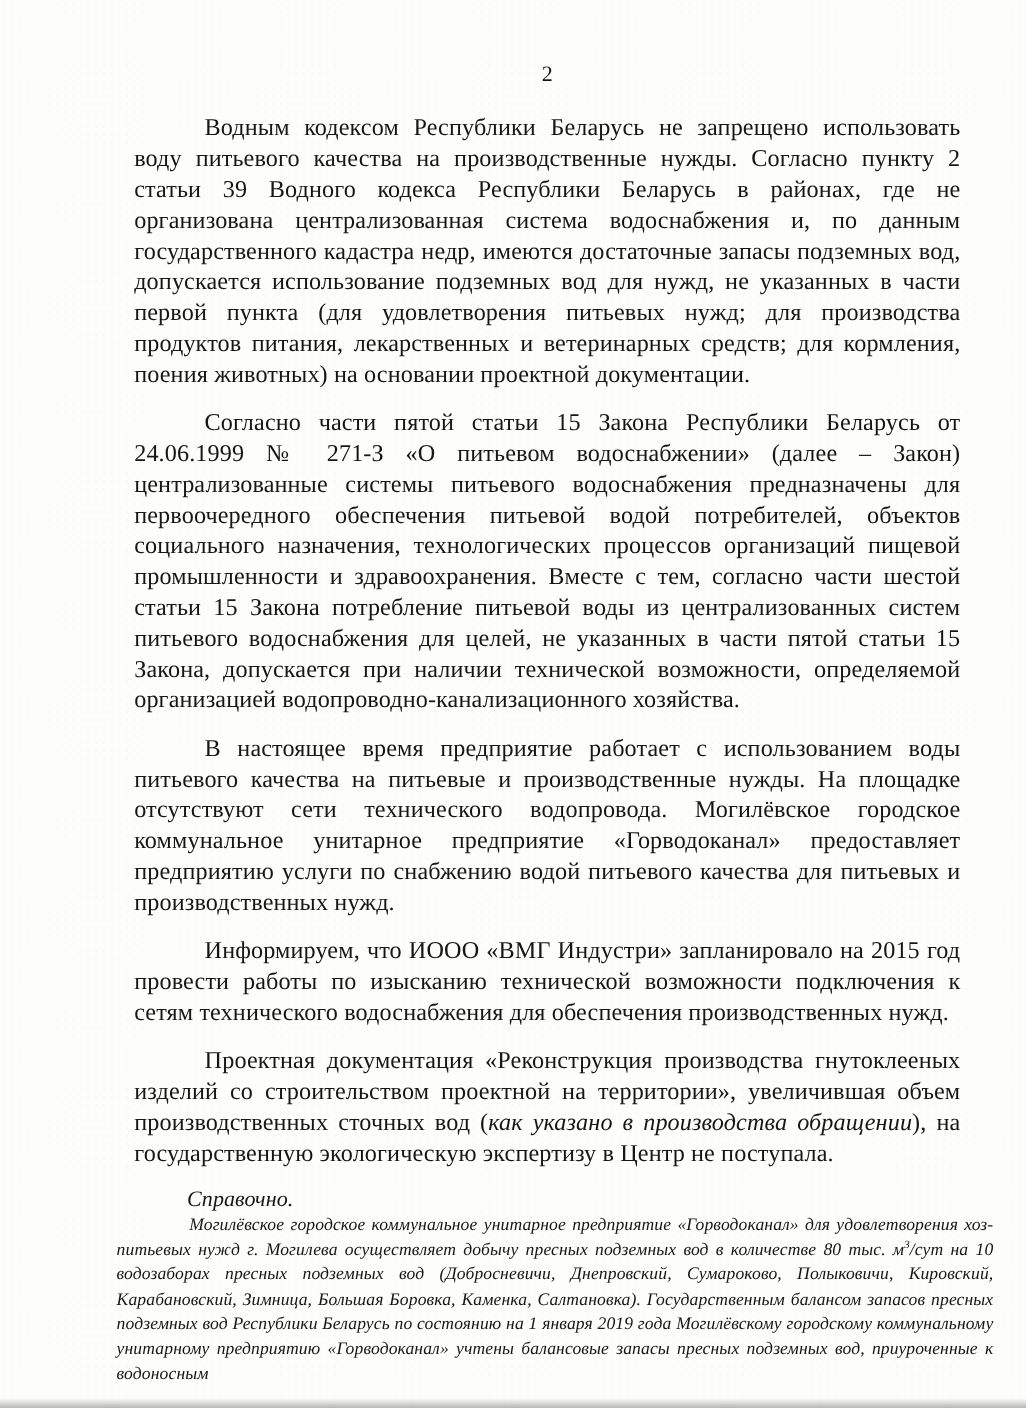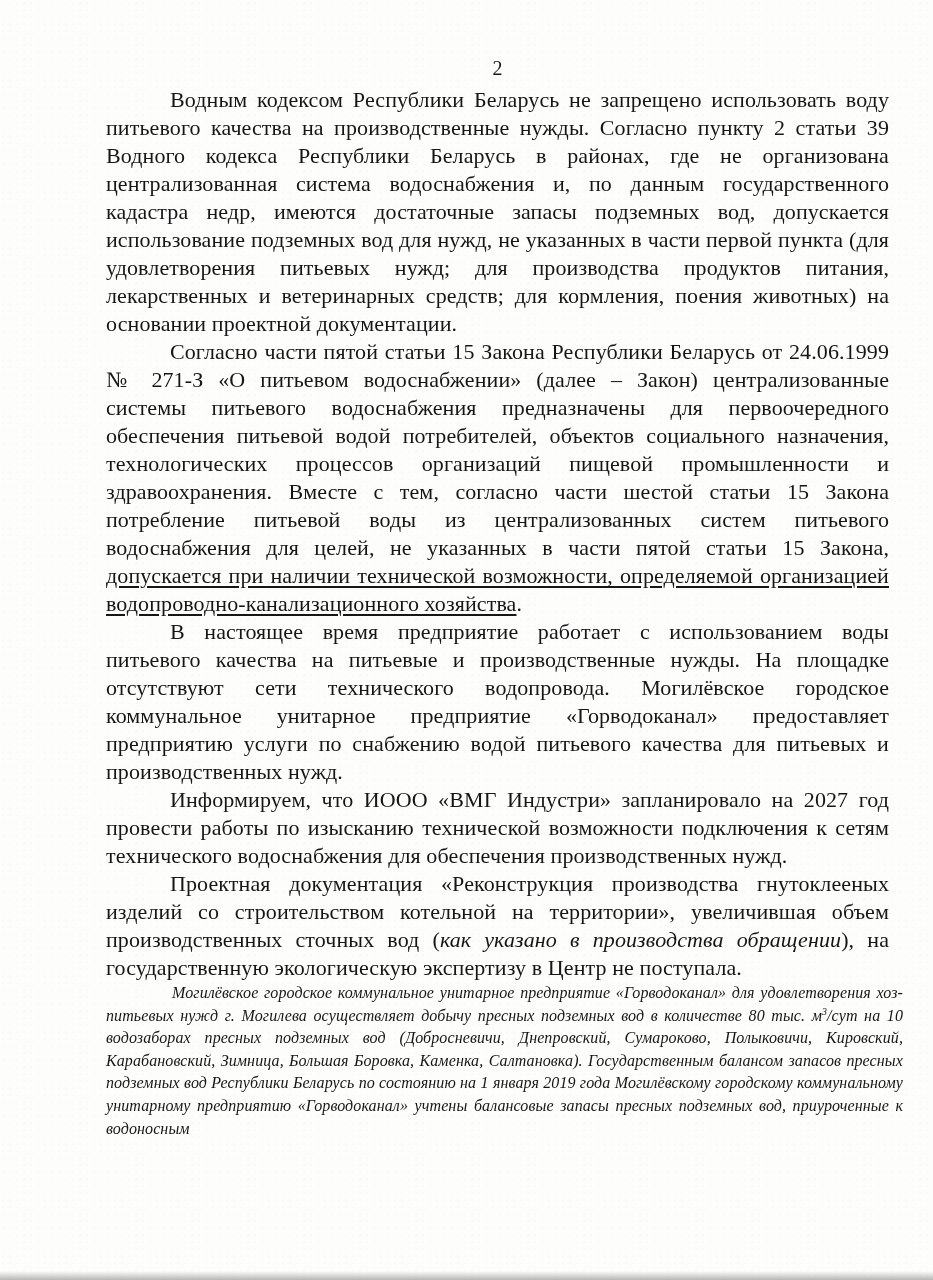--- a/index.html
+++ b/index.html
@@ -32,25 +32,24 @@
     position: absolute;
     left: 106px;
     top: 86px;
     width: 783px;
     font-size: 22px;
     line-height: 28px;
     text-align: justify;
     letter-spacing: 0.1px;
   }
   .para {
-    margin: 0;
+    margin: 16px;
     text-indent: 64px;
   }
   .underline {
-    text-decoration: underline;
     text-underline-offset: 3px;
     text-decoration-thickness: 1.5px;
   }
   .inline-italic {
     font-style: italic;
   }
   .note-heading {
     margin: 2px 0 0 0;
     text-indent: 64px;
     font-style: italic;
@@ -88,24 +87,25 @@
   <div class="page-number">2</div>
 
   <div class="body-text">
 
     <p class="para">Водным кодексом Республики Беларусь не запрещено использовать воду питьевого качества на производственные нужды. Согласно пункту 2 статьи 39 Водного кодекса Республики Беларусь в районах, где не организована централизованная система водоснабжения и, по данным государственного кадастра недр, имеются достаточные запасы подземных вод, допускается использование подземных вод для нужд, не указанных в части первой пункта (для удовлетворения питьевых нужд; для производства продуктов питания, лекарственных и ветеринарных средств; для кормления, поения животных) на основании проектной документации.</p>
 
     <p class="para"><span>Согласно части пятой статьи 15 Закона Республики Беларусь от 24.06.1999 № 271-З «О питьевом водоснабжении» (далее – Закон) централизованные системы питьевого водоснабжения предназначены для первоочередного обеспечения питьевой водой потребителей, объектов социального назначения, технологических процессов организаций пищевой промышленности и здравоохранения. Вместе с тем, согласно части шестой статьи 15 Закона потребление питьевой воды из централизованных систем питьевого водоснабжения для целей, не указанных в части пятой статьи 15 Закона, </span><span class="underline">допускается при наличии технической возможности, определяемой организацией водопроводно-канализационного хозяйства</span><span>.</span></p>
 
     <p class="para">В настоящее время предприятие работает с использованием воды питьевого качества на питьевые и производственные нужды. На площадке отсутствуют сети технического водопровода. Могилёвское городское коммунальное унитарное предприятие «Горводоканал» предоставляет предприятию услуги по снабжению водой питьевого качества для питьевых и производственных нужд.</p>
 
-    <p class="para">Информируем, что ИООО «ВМГ Индустри» запланировало на 2027 год провести работы по изысканию технической возможности подключения к сетям технического водоснабжения для обеспечения производственных нужд.</p>
+    <p class="para">Информируем, что ИООО «ВМГ Индустри» запланировало на 2015 год провести работы по изысканию технической возможности подключения к сетям технического водоснабжения для обеспечения производственных нужд.</p>
 
-    <p class="para"><span>Проектная документация «Реконструкция производства гнутоклееных изделий со строительством котельной на территории», увеличившая объем производственных сточных вод (</span><span class="inline-italic">как указано в производства обращении</span><span>), на государственную экологическую экспертизу в Центр не поступала.</span></p>
+    <p class="para"><span>Проектная документация «Реконструкция производства гнутоклееных изделий со строительством проектной на территории», увеличившая объем производственных сточных вод (</span><span class="inline-italic">как указано в производства обращении</span><span>), на государственную экологическую экспертизу в Центр не поступала.</span></p>
 
+    <p class="note-heading">Справочно.</p>
 
     <p class="reference"><span>Могилёвское городское коммунальное унитарное предприятие «Горводоканал» для удовлетворения хоз-питьевых нужд г. Могилева осуществляет добычу пресных подземных вод в количестве 80 тыс. м</span><sup>3</sup><span>/сут на 10 водозаборах пресных подземных вод (Добросневичи, Днепровский, Сумароково, Полыковичи, Кировский, Карабановский, Зимница, Большая Боровка, Каменка, Салтановка). Государственным балансом запасов пресных подземных вод Республики Беларусь по состоянию на 1 января 2019 года Могилёвскому городскому коммунальному унитарному предприятию «Горводоканал» учтены балансовые запасы пресных подземных вод, приуроченные к водоносным</span></p>
 
   </div>
 
   <div class="bottom-shade"></div>
 
 </div>
 
 </body></html>

